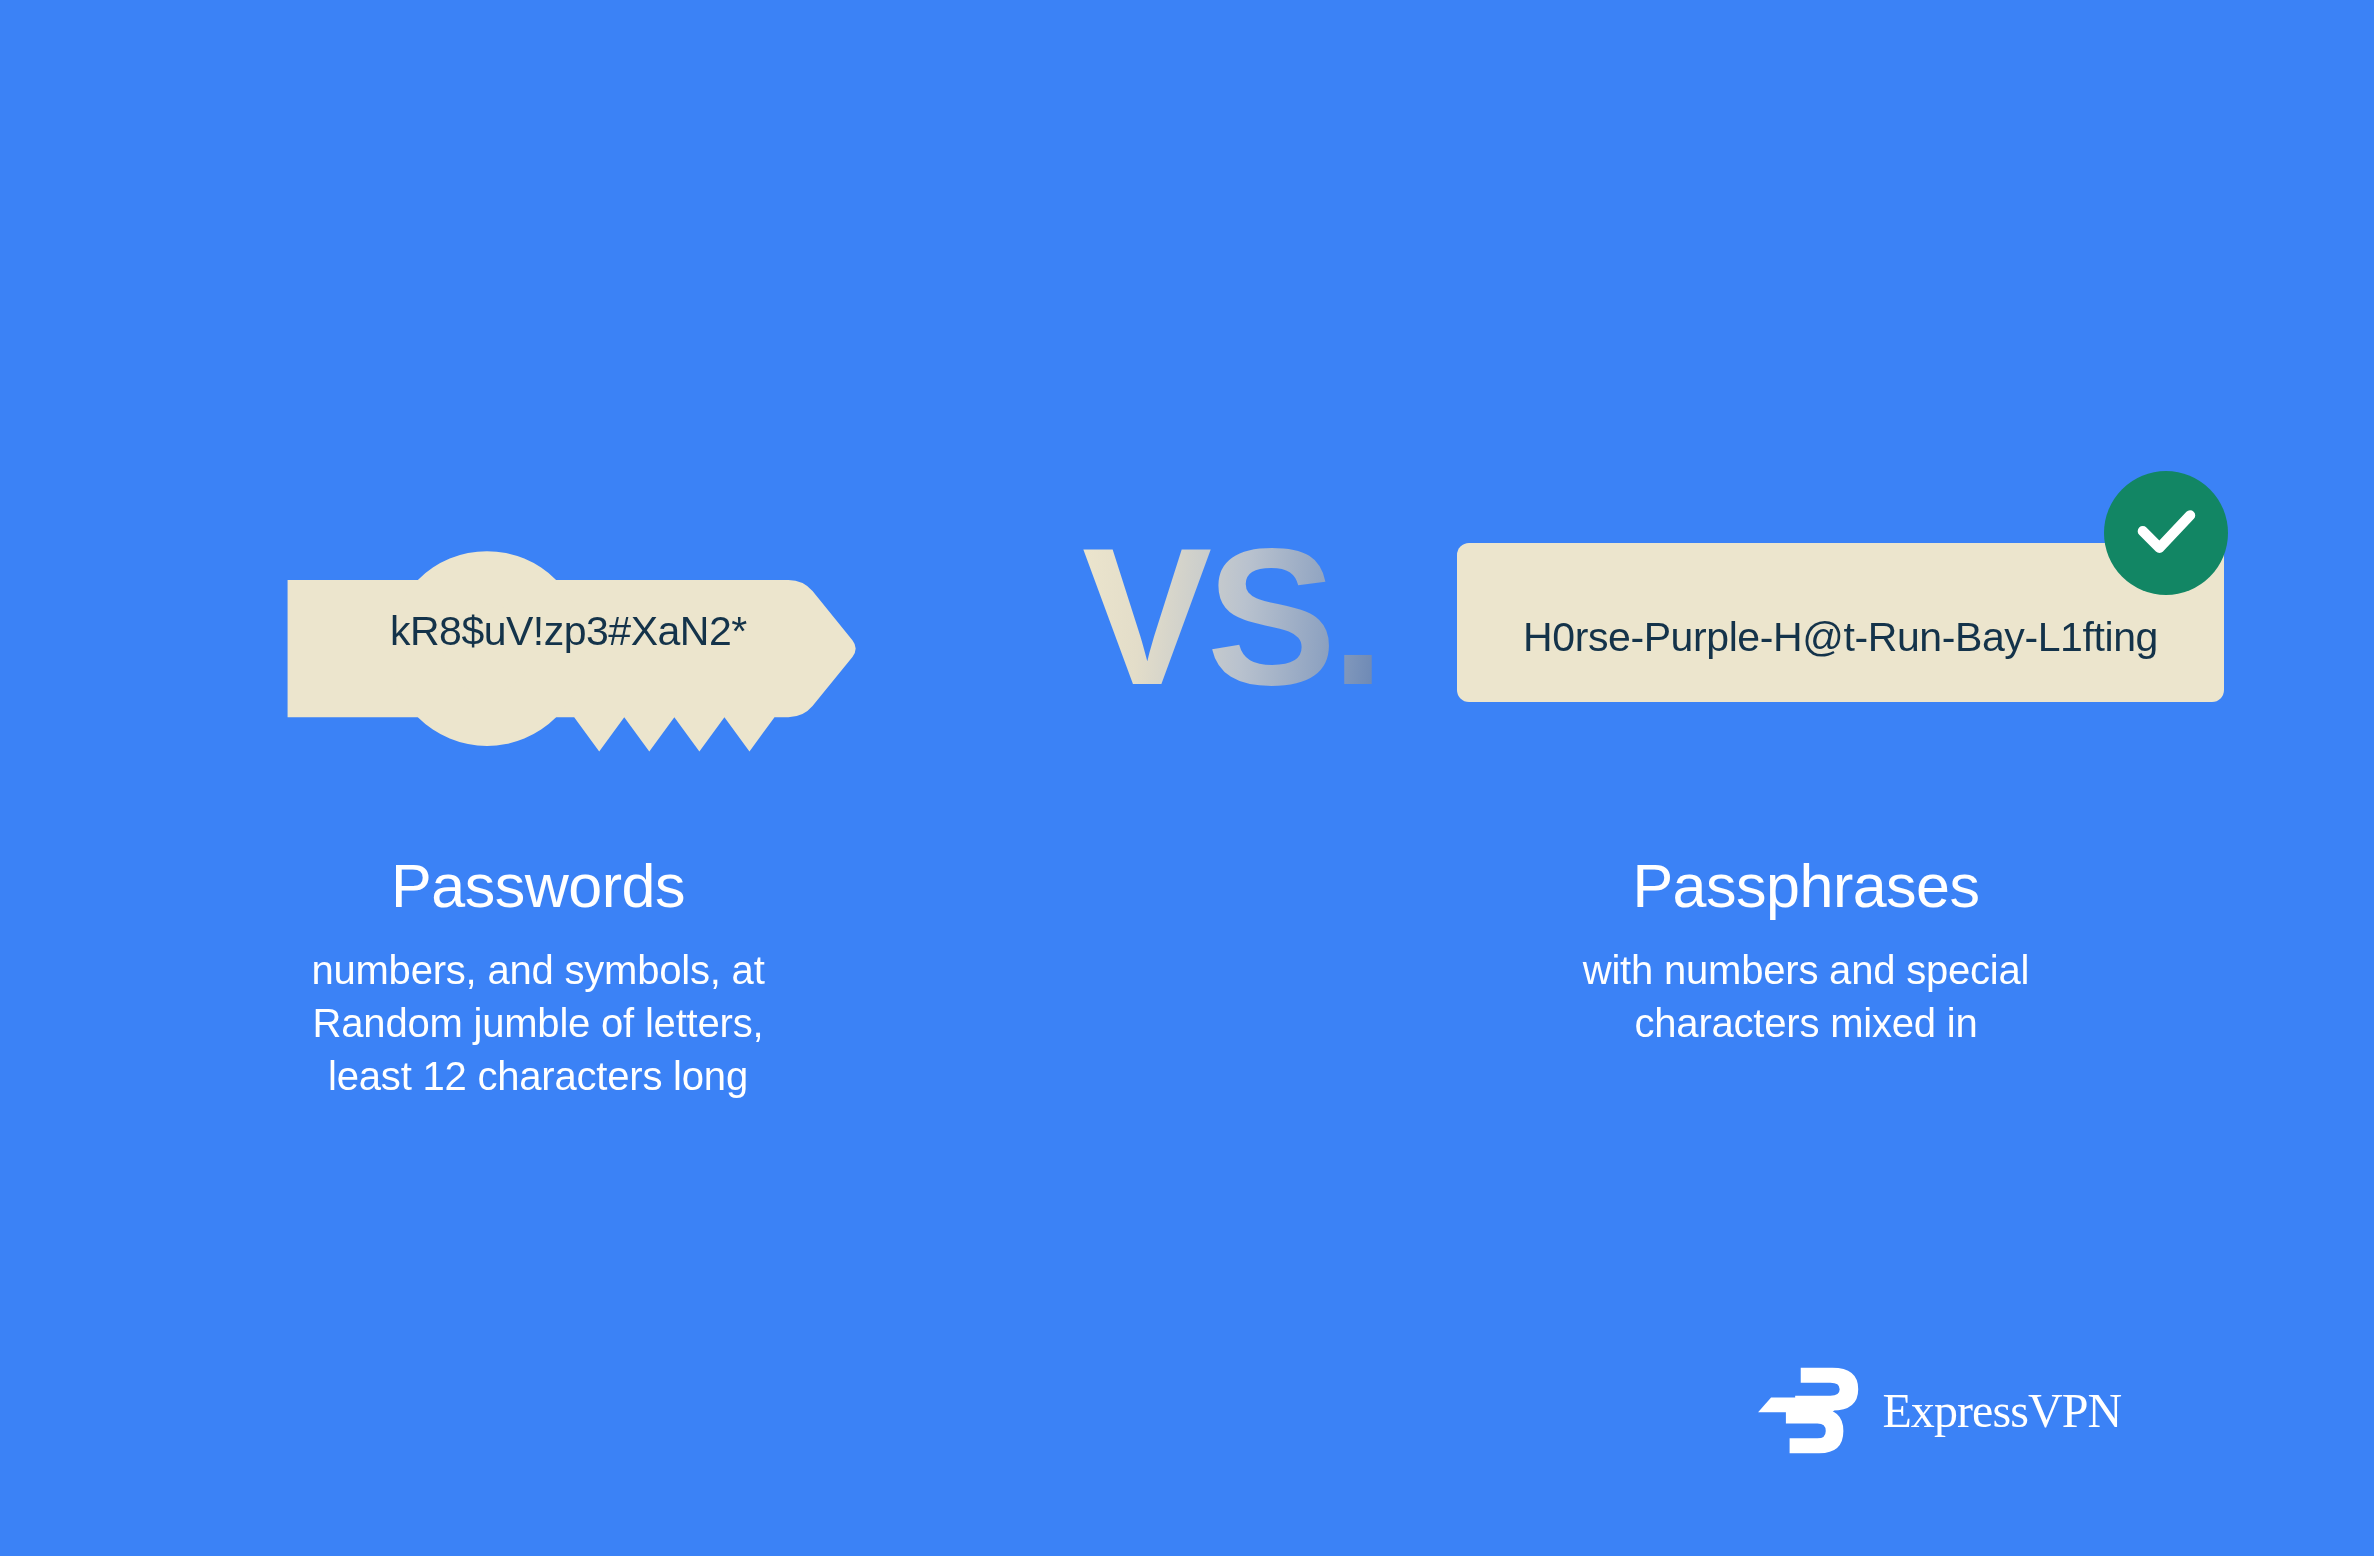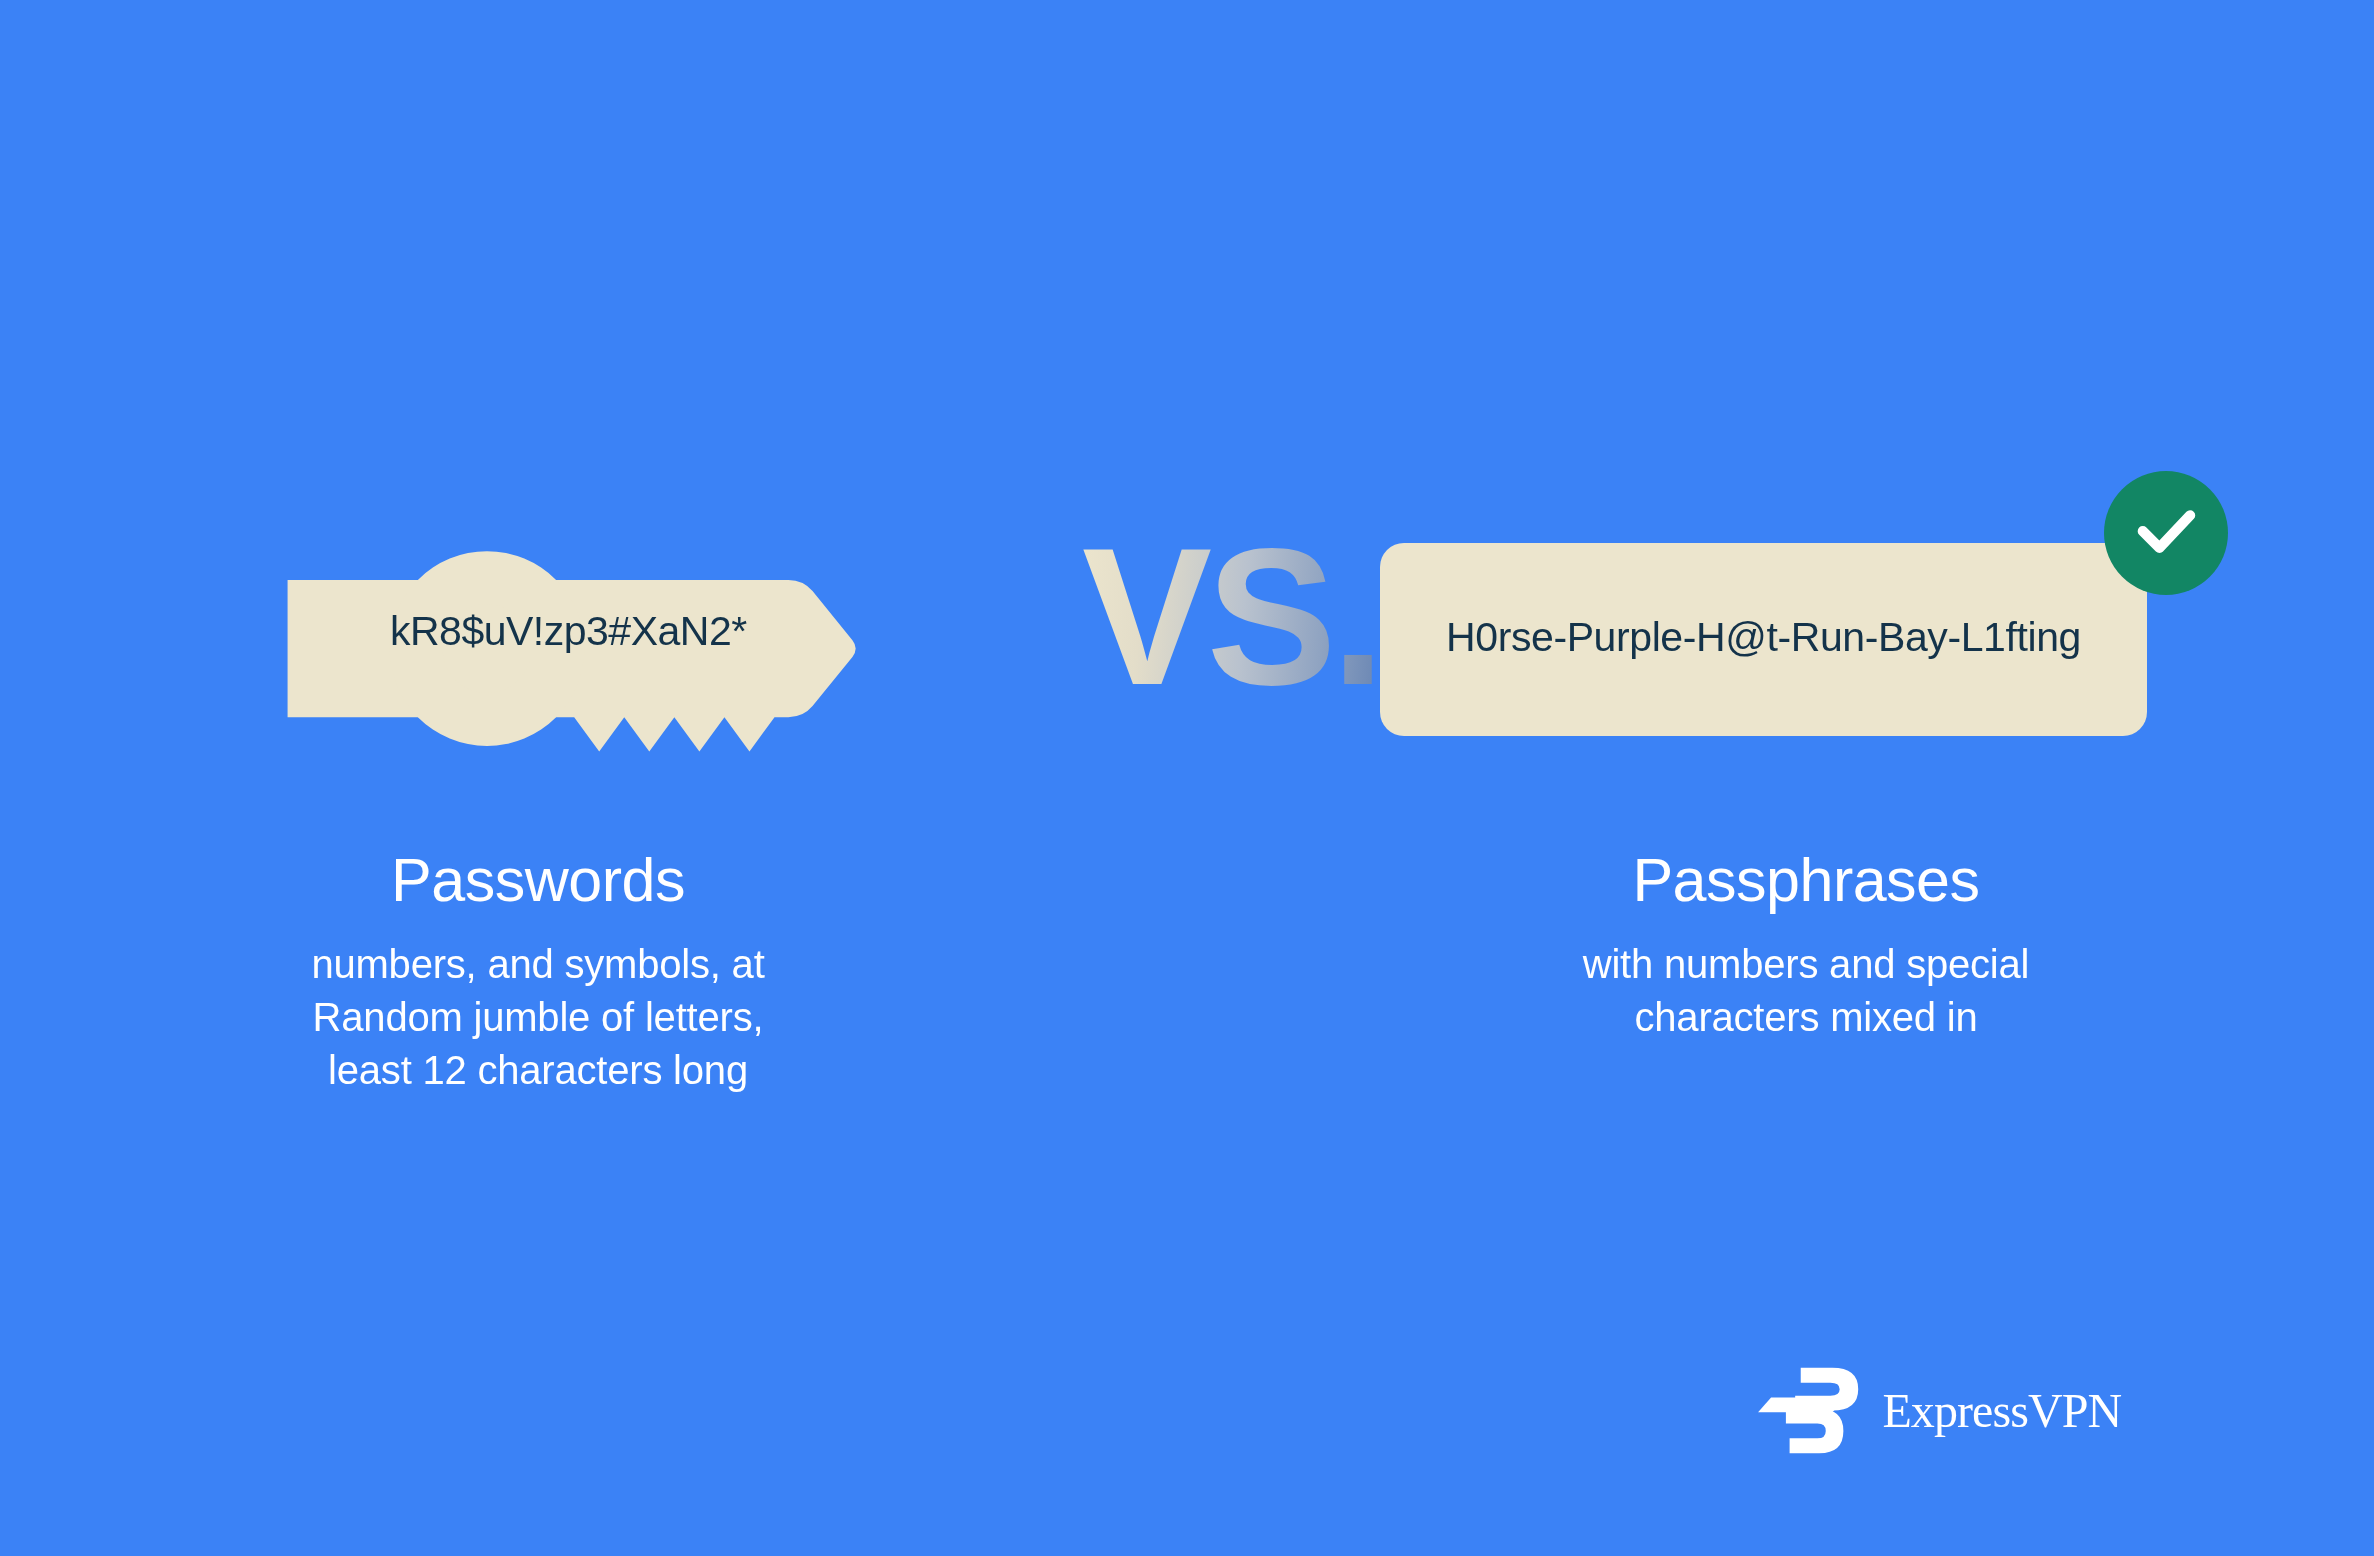--- a/index.html
+++ b/index.html
@@ -58,26 +58,26 @@
     -webkit-background-clip: text;
     background-clip: text;
     color: transparent;
     -webkit-text-fill-color: transparent;
     user-select: none;
   }
 
   
   #passphrase-card {
     position: absolute;
-    left: 1380px;
+    left: 1457px;
     top: 543px;
     width: 767px;
-    height: 193px;
+    height: 159px;
     background: #ece5cd;
-    border-radius: 24px;
+    border-radius: 12px;
   }
   #passphrase-text {
     position: absolute;
     left: 0;
     right: 0;
     top: 71px;
     text-align: center;
     font-size: 41px;
     font-weight: 400;
     letter-spacing: -0.4px;
@@ -107,21 +107,21 @@
   }
   #column-passwords { left: 204px; }
   #column-passphrases { left: 1472px; }
 
   .col-heading {
     font-size: 61px;
     font-weight: 400;
     line-height: 1.05;
     color: #ffffff;
     letter-spacing: -0.5px;
-    margin: 4px 0 26px 0;
+    margin: 10px 0 26px 0;
   }
   .col-desc {
     font-size: 40px;
     font-weight: 400;
     line-height: 1.33;
     color: #ffffff;
     letter-spacing: -0.2px;
     margin: 0;
   }
   .col-desc span { display: block; }

